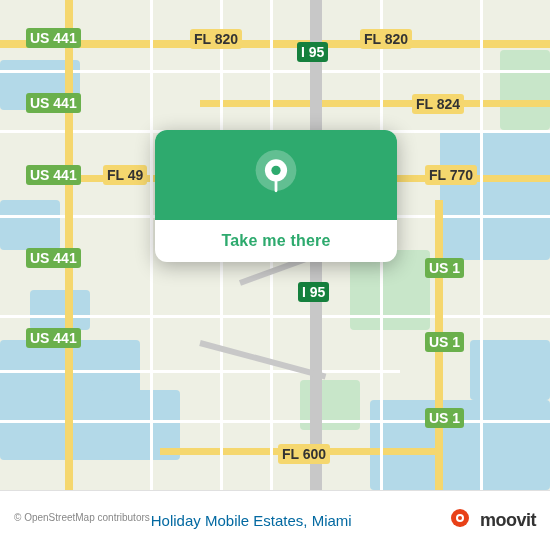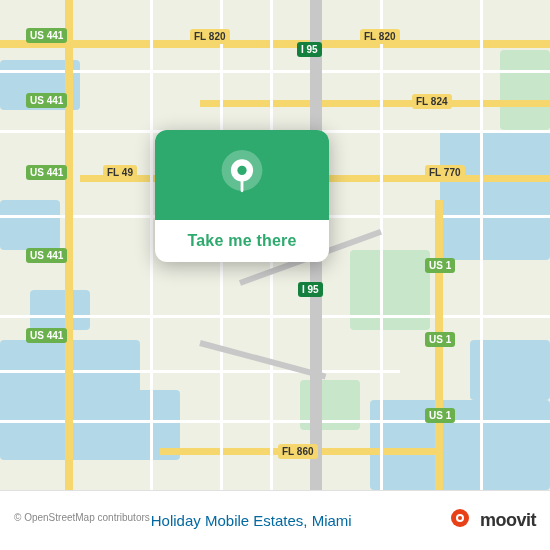--- a/index.html
+++ b/index.html
@@ -52,21 +52,21 @@
       position: absolute;
       background-color: #c8e6c9;
       border-radius: 4px;
     }
 
     
     .road-label {
       position: absolute;
       background-color: #f5d76e;
       color: #333;
-      font-size: 10px;
+      font-size: 14px;
       font-weight: bold;
       padding: 2px 4px;
       border-radius: 3px;
       white-space: nowrap;
       z-index: 10;
     }
 
     .road-label-green {
       background-color: #6ab04c;
       color: white;
@@ -75,21 +75,21 @@
     .road-label-blue {
       background-color: #15803d;
       color: white;
     }
 
     
     .popup-card {
       position: absolute;
       top: 130px;
       left: 155px;
-      width: 174px;
+      width: 242px;
       background: white;
       border-radius: 12px;
       box-shadow: 0 4px 20px rgba(0,0,0,0.3);
       z-index: 100;
       overflow: hidden;
     }
 
     .popup-card-top {
       background-color: #2eaa6e;
       padding: 20px;
@@ -222,21 +222,21 @@
   <div class="road-label" style="top:29px; left:190px;">FL 820</div>
   <div class="road-label" style="top:29px; left:360px;">FL 820</div>
   <div class="road-label road-label-blue" style="top:42px; left:297px;">I 95</div>
   <div class="road-label" style="top:94px; left:412px;">FL 824</div>
   <div class="road-label" style="top:165px; left:425px;">FL 770</div>
   <div class="road-label" style="top:165px; left:103px;">FL 49</div>
   <div class="road-label road-label-blue" style="top:282px; left:298px;">I 95</div>
   <div class="road-label road-label-green" style="top:258px; left:425px;">US 1</div>
   <div class="road-label road-label-green" style="top:332px; left:425px;">US 1</div>
   <div class="road-label road-label-green" style="top:408px; left:425px;">US 1</div>
-  <div class="road-label" style="top:444px; left:278px;">FL 860</div>
+  <div class="road-label" style="top:444px; left:278px;">FL 600</div>
 
   <div class="popup-card">
     <div class="popup-card-top">
       <div class="location-pin">
 
         <svg width="44" height="50" viewBox="0 0 44 54" fill="none" xmlns="http://www.w3.org/2000/svg">
           <ellipse cx="22" cy="22" rx="22" ry="22" fill="white" fill-opacity="0.25"></ellipse>
           <circle cx="22" cy="22" r="12" fill="white"></circle>
           <circle cx="22" cy="22" r="5" fill="#2eaa6e"></circle>
           <path d="M22 34 L22 44" stroke="white" stroke-width="3" stroke-linecap="round"></path>

